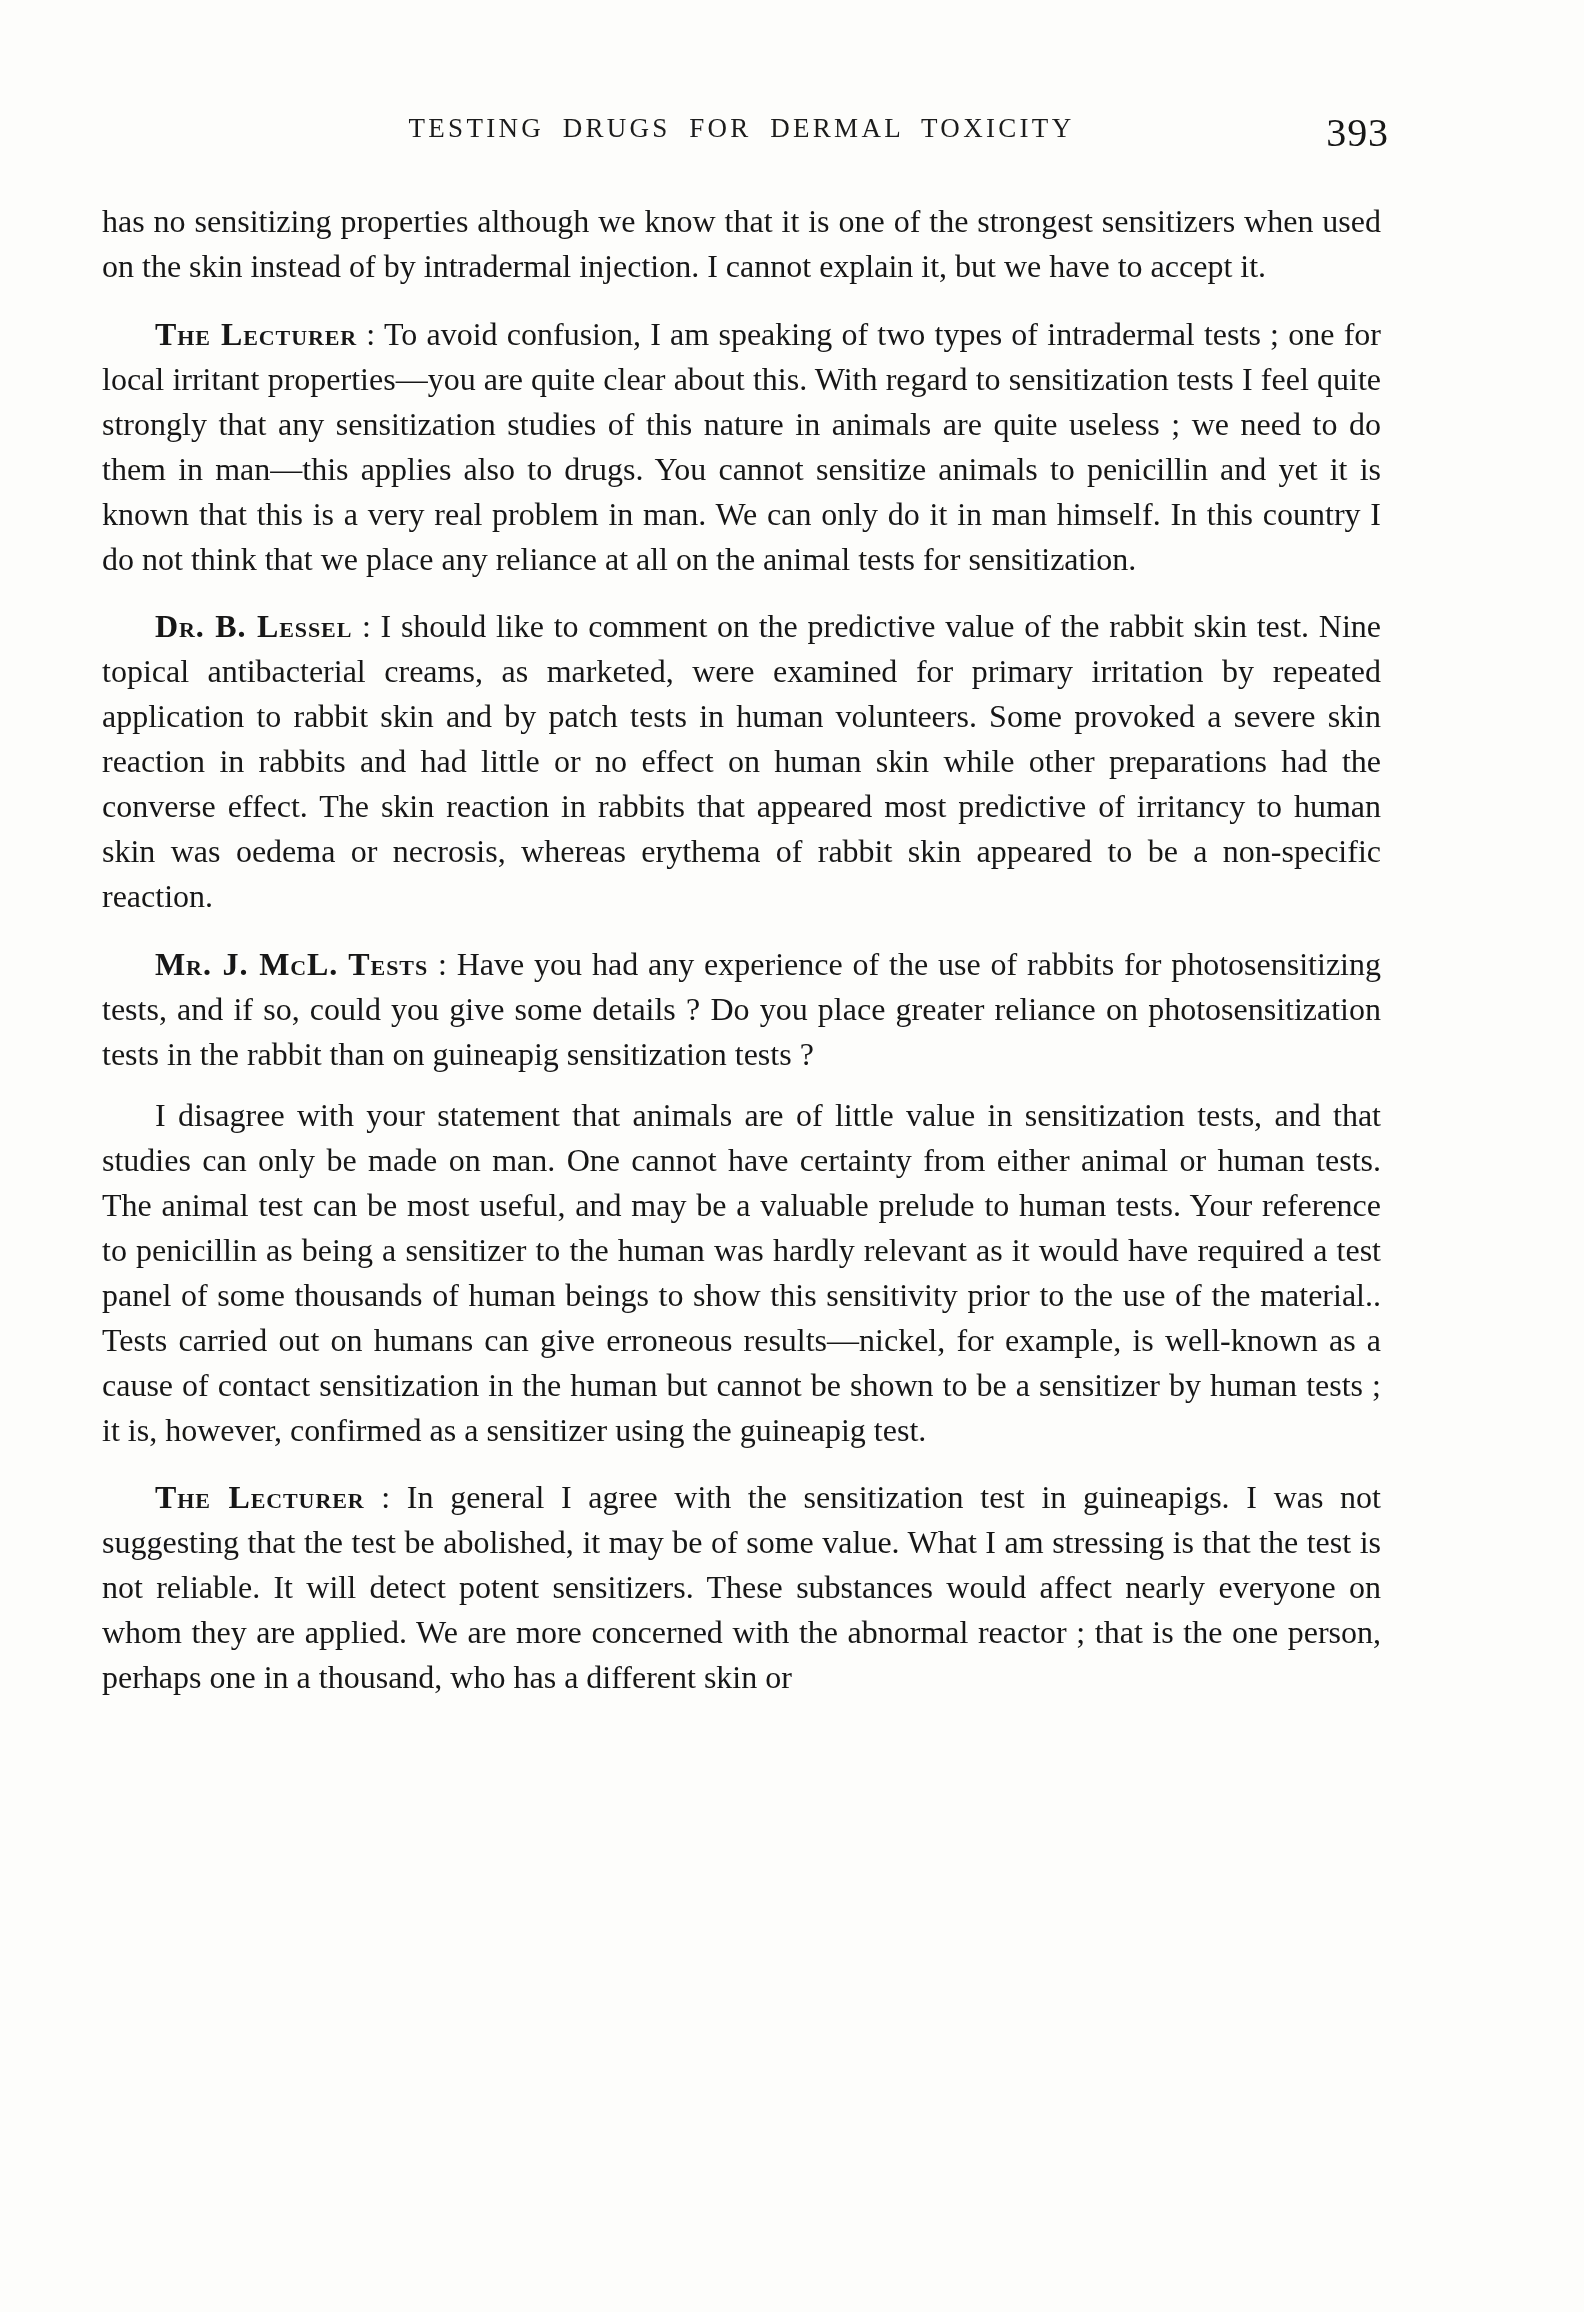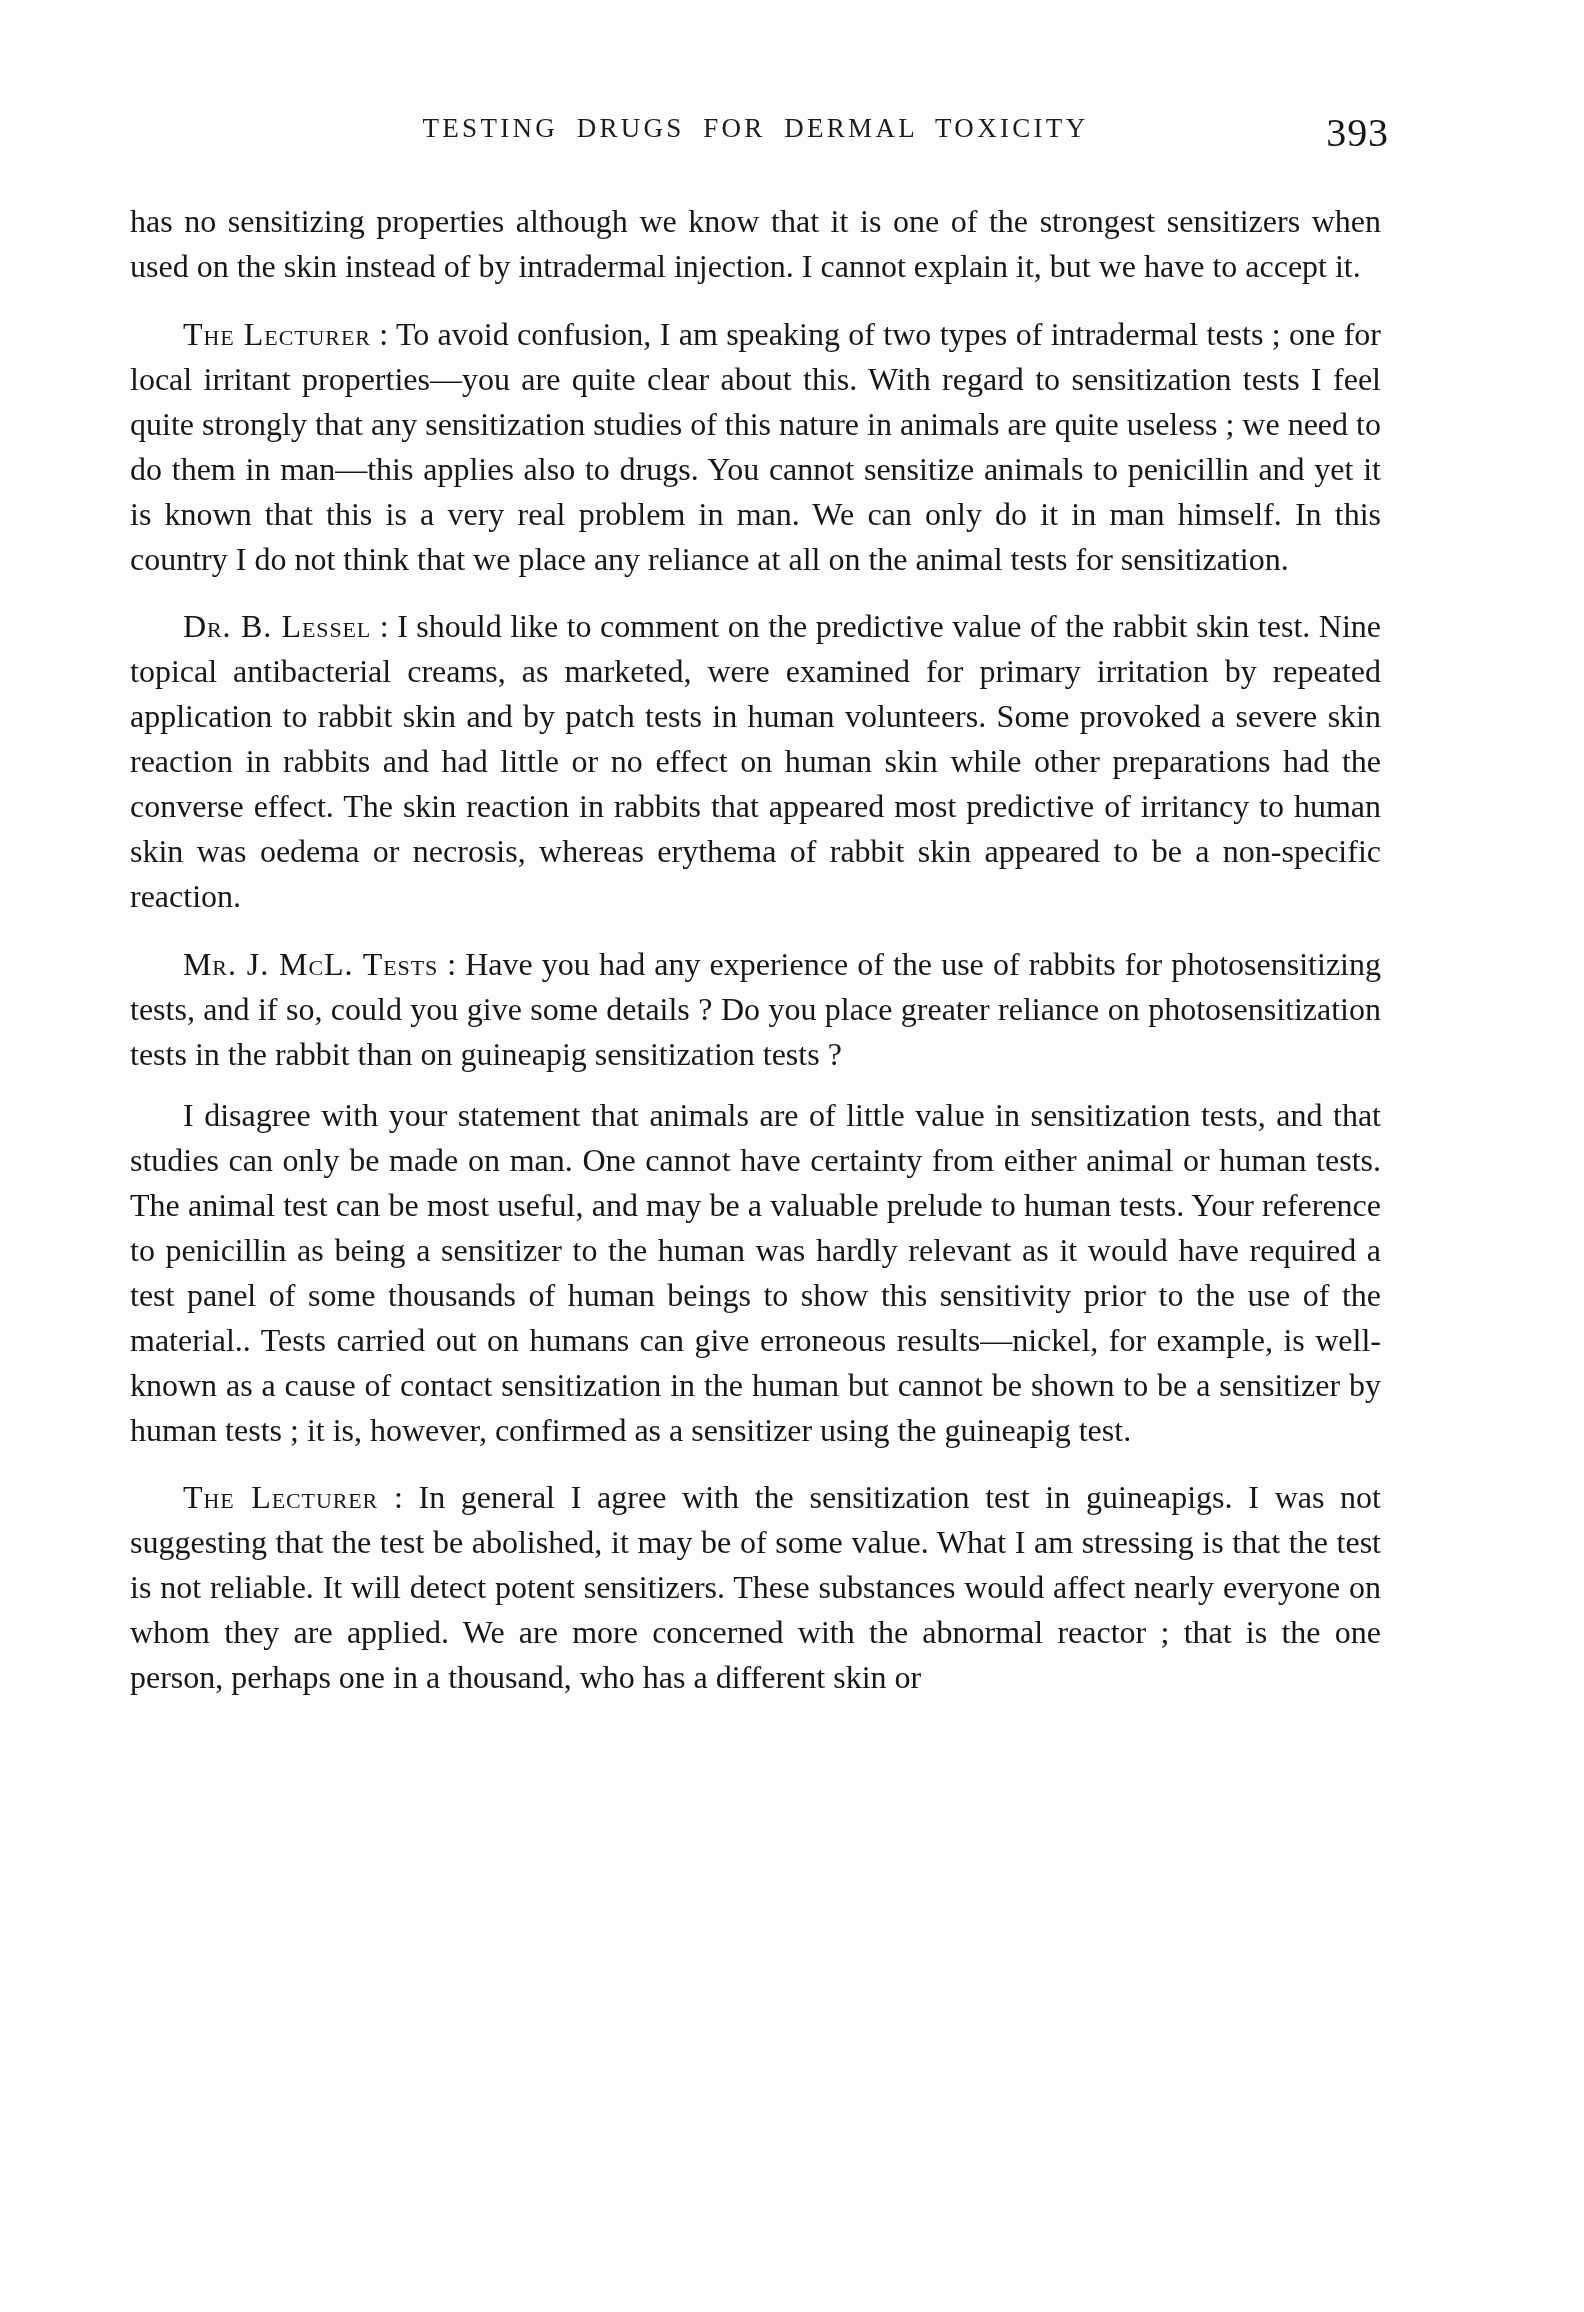--- a/index.html
+++ b/index.html
@@ -12,21 +12,21 @@
     background: #fdfdfb;
     color: #171717;
     font-family: "Liberation Serif", "DejaVu Serif", serif;
     -webkit-font-smoothing: antialiased;
   }
   .page {
     position: relative;
     width: 100%;
     height: 100%;
     box-sizing: border-box;
-    padding: 113px 188px 0 114px;
+    padding: 113px 188px 0 86px;
   }
   .page-header {
     position: relative;
     height: 43px;
     margin-bottom: 43px;
   }
   .running-title {
     display: block;
     text-align: center;
     font-size: 27px;
@@ -51,20 +51,21 @@
   }
   .para.indent {
     text-indent: 53px;
   }
   .para.gap {
     margin-top: 22.6px;
   }
   .speaker {
     font-variant: small-caps;
     letter-spacing: 0.9px;
+    font-weight: bold;
   }
 </style>
 </head>
 <body>
 
 <div class="page">
 
   <header class="page-header">
     <span class="running-title">TESTING DRUGS FOR DERMAL TOXICITY</span>
     <span class="page-number">393</span>

